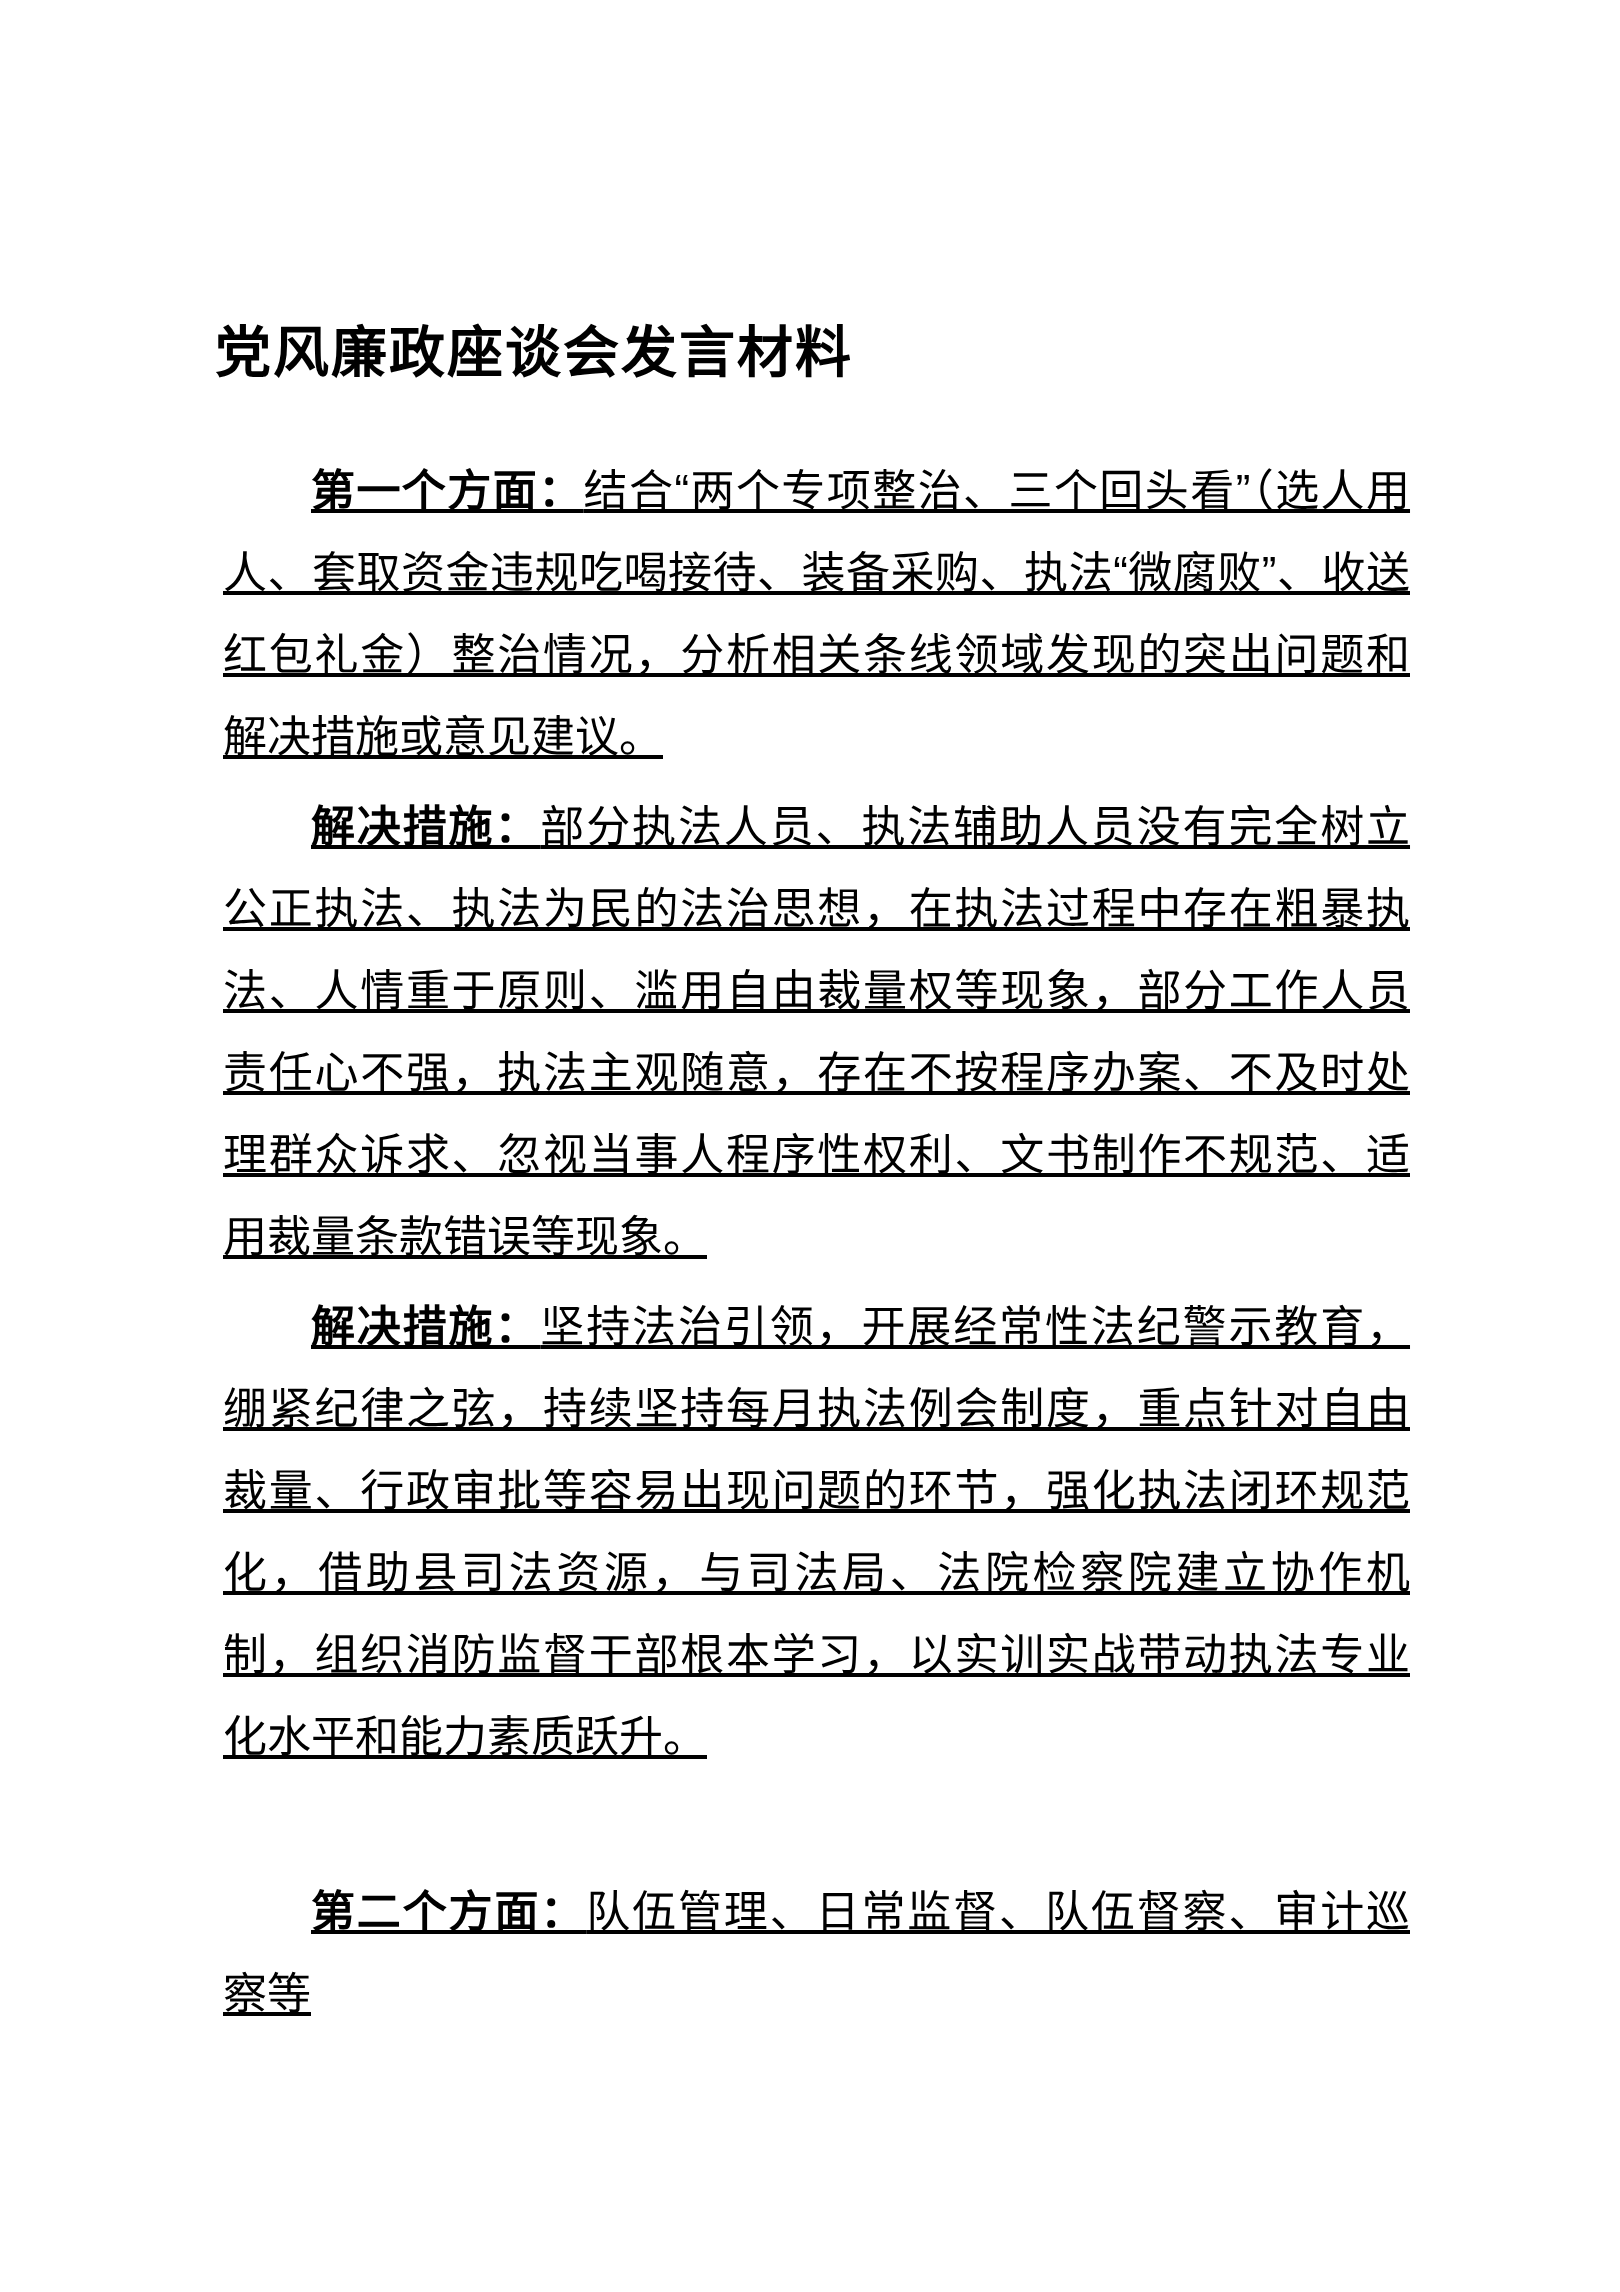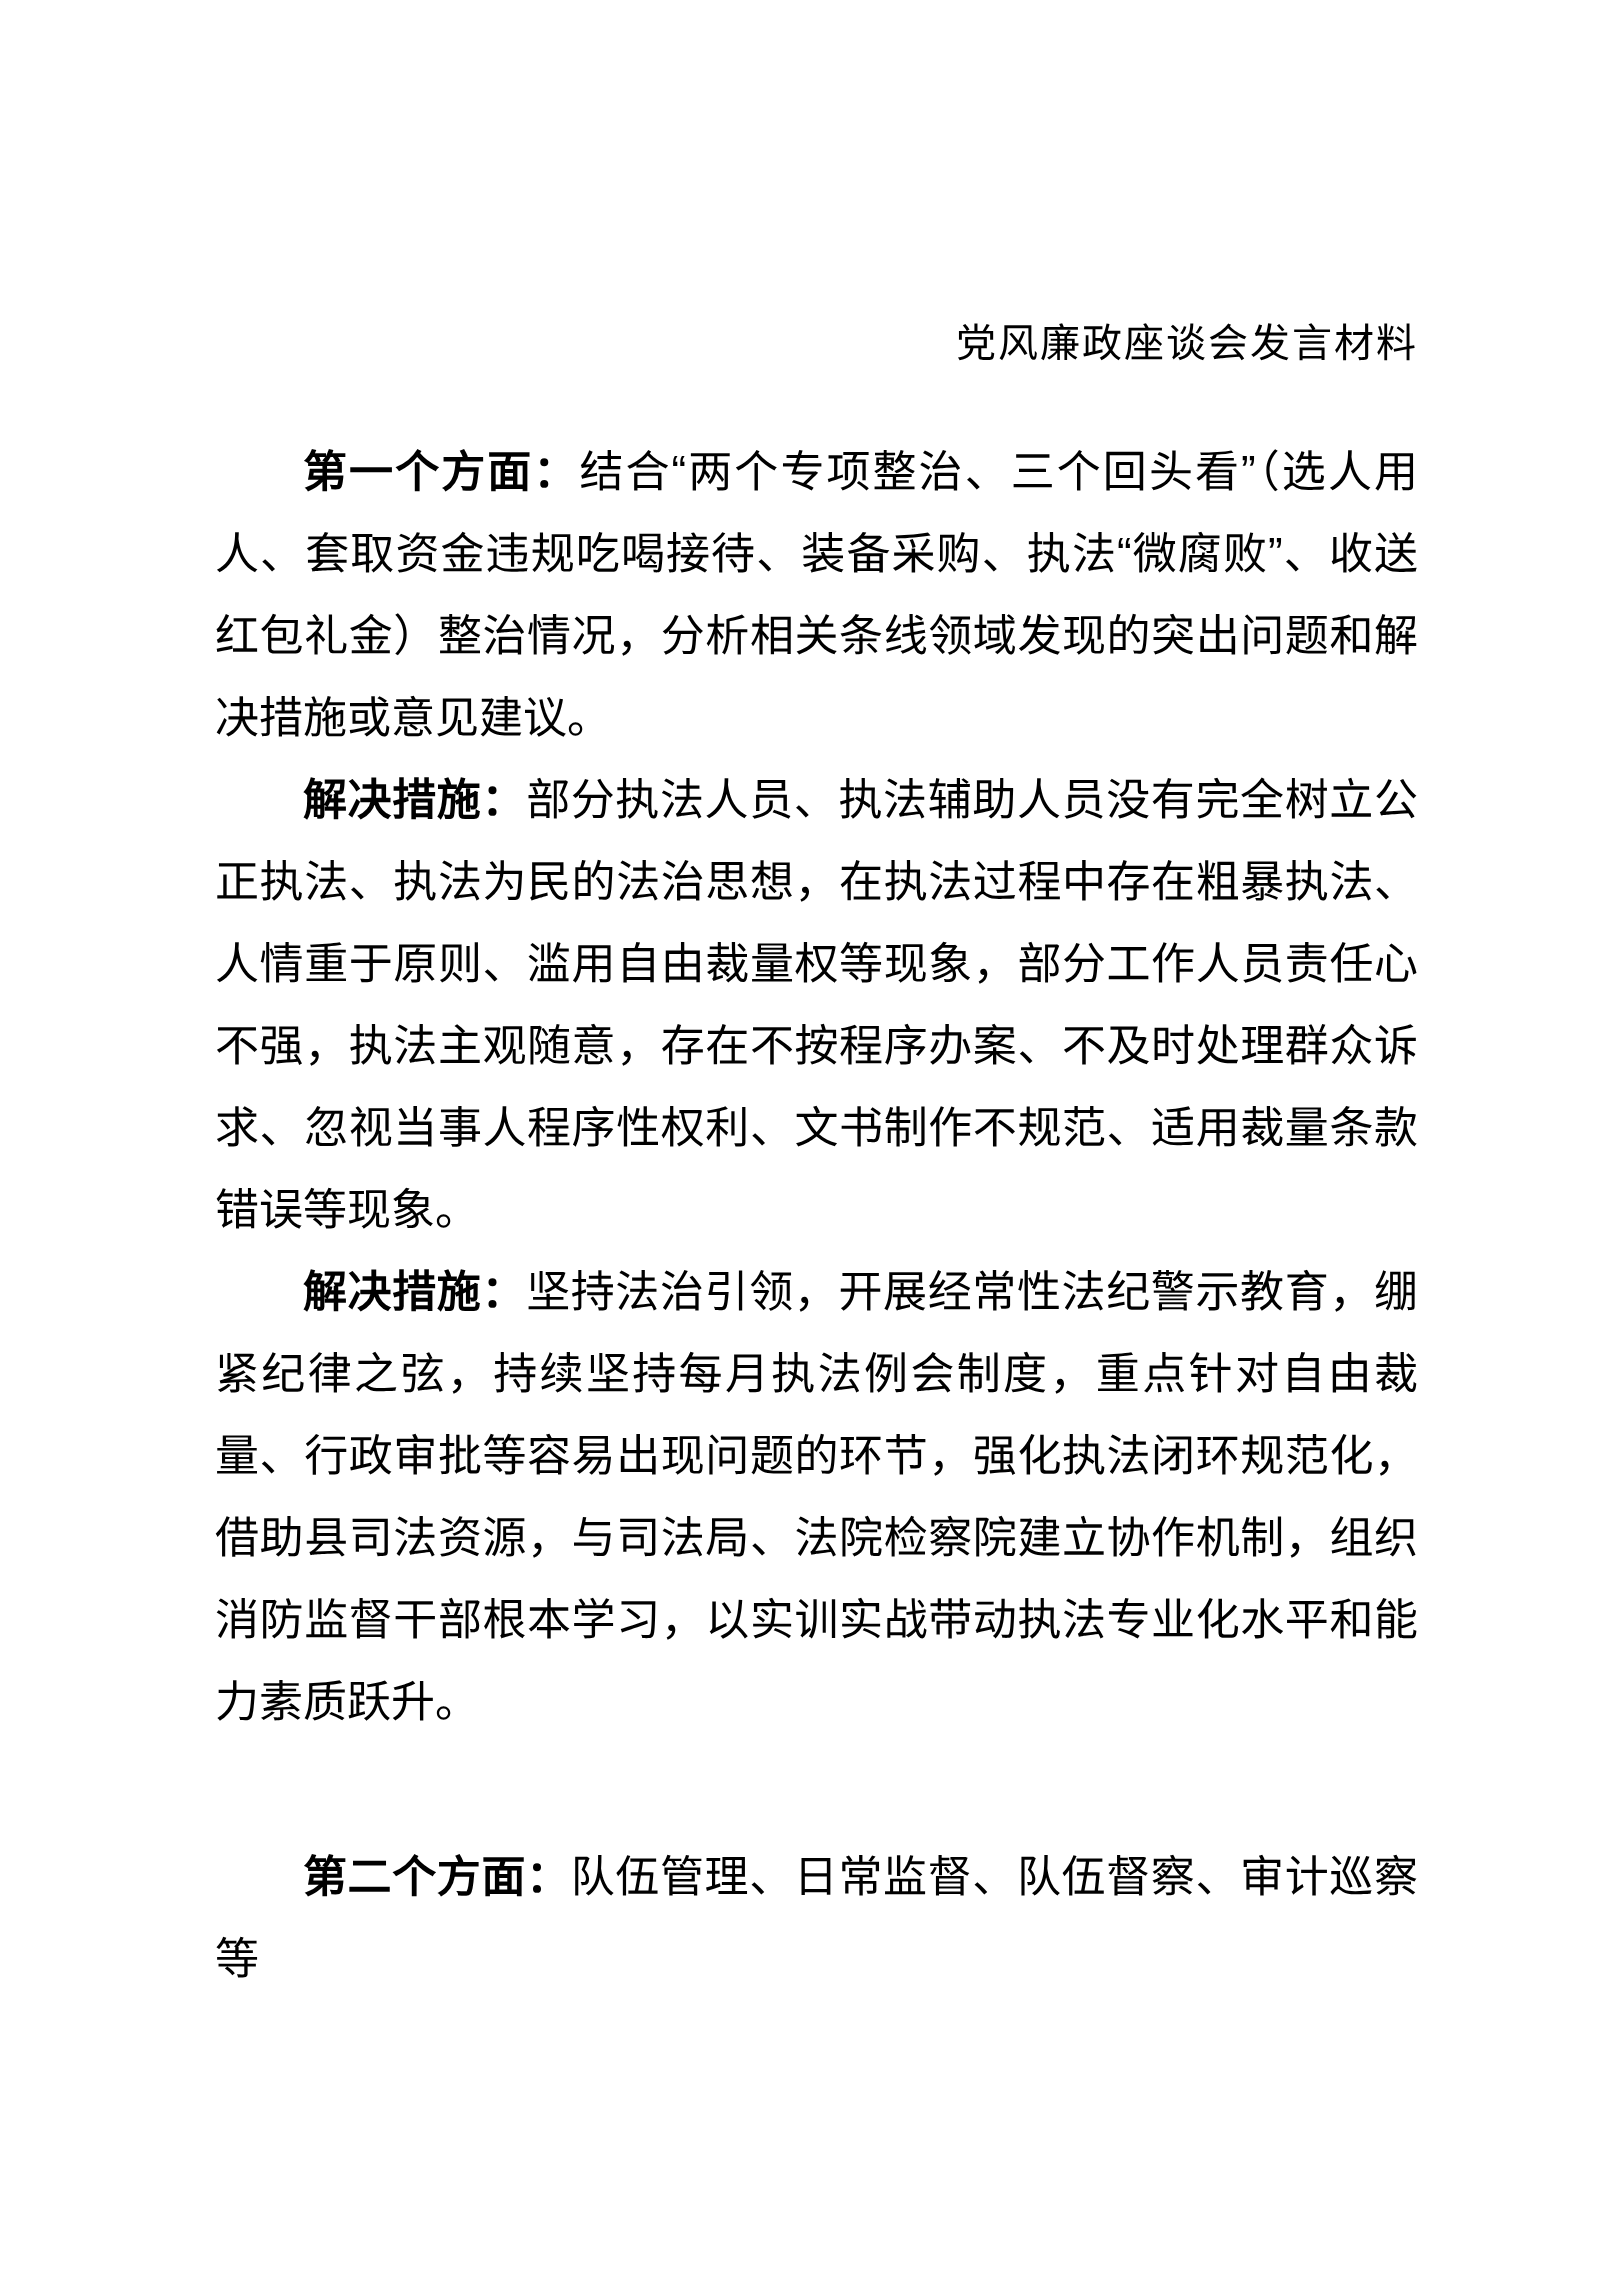--- a/index.html
+++ b/index.html
@@ -14,35 +14,36 @@
     background: #ffffff;
     color: #000000;
     font-family: "Liberation Sans", sans-serif;
     overflow: hidden;
   }
   .content {
     padding: 0 202px 0 215px; 
   }
   .doc-title {
     margin: 319px 0 64px 0;
-    text-align: right;
-    font-size: 40px;
-    font-weight: 400;
+    text-align: left;
+    font-size: 56px;
+    font-weight: 700;
     line-height: 1.2;
     letter-spacing: 2px;
   }
   .para {
-    margin: 0;
+    margin: 8px;
     font-size: 44px;
     line-height: 82px;
     text-align: justify;
     text-justify: inter-ideograph;
     text-align-last: left;
     text-indent: 2em;
     word-break: break-all;
+    text-decoration: underline;
   }
   .para .lead {
     font-weight: 700;
   }
   .para.spaced {
     margin-top: 93px;
   }
 </style>
 </head>
 <body>

